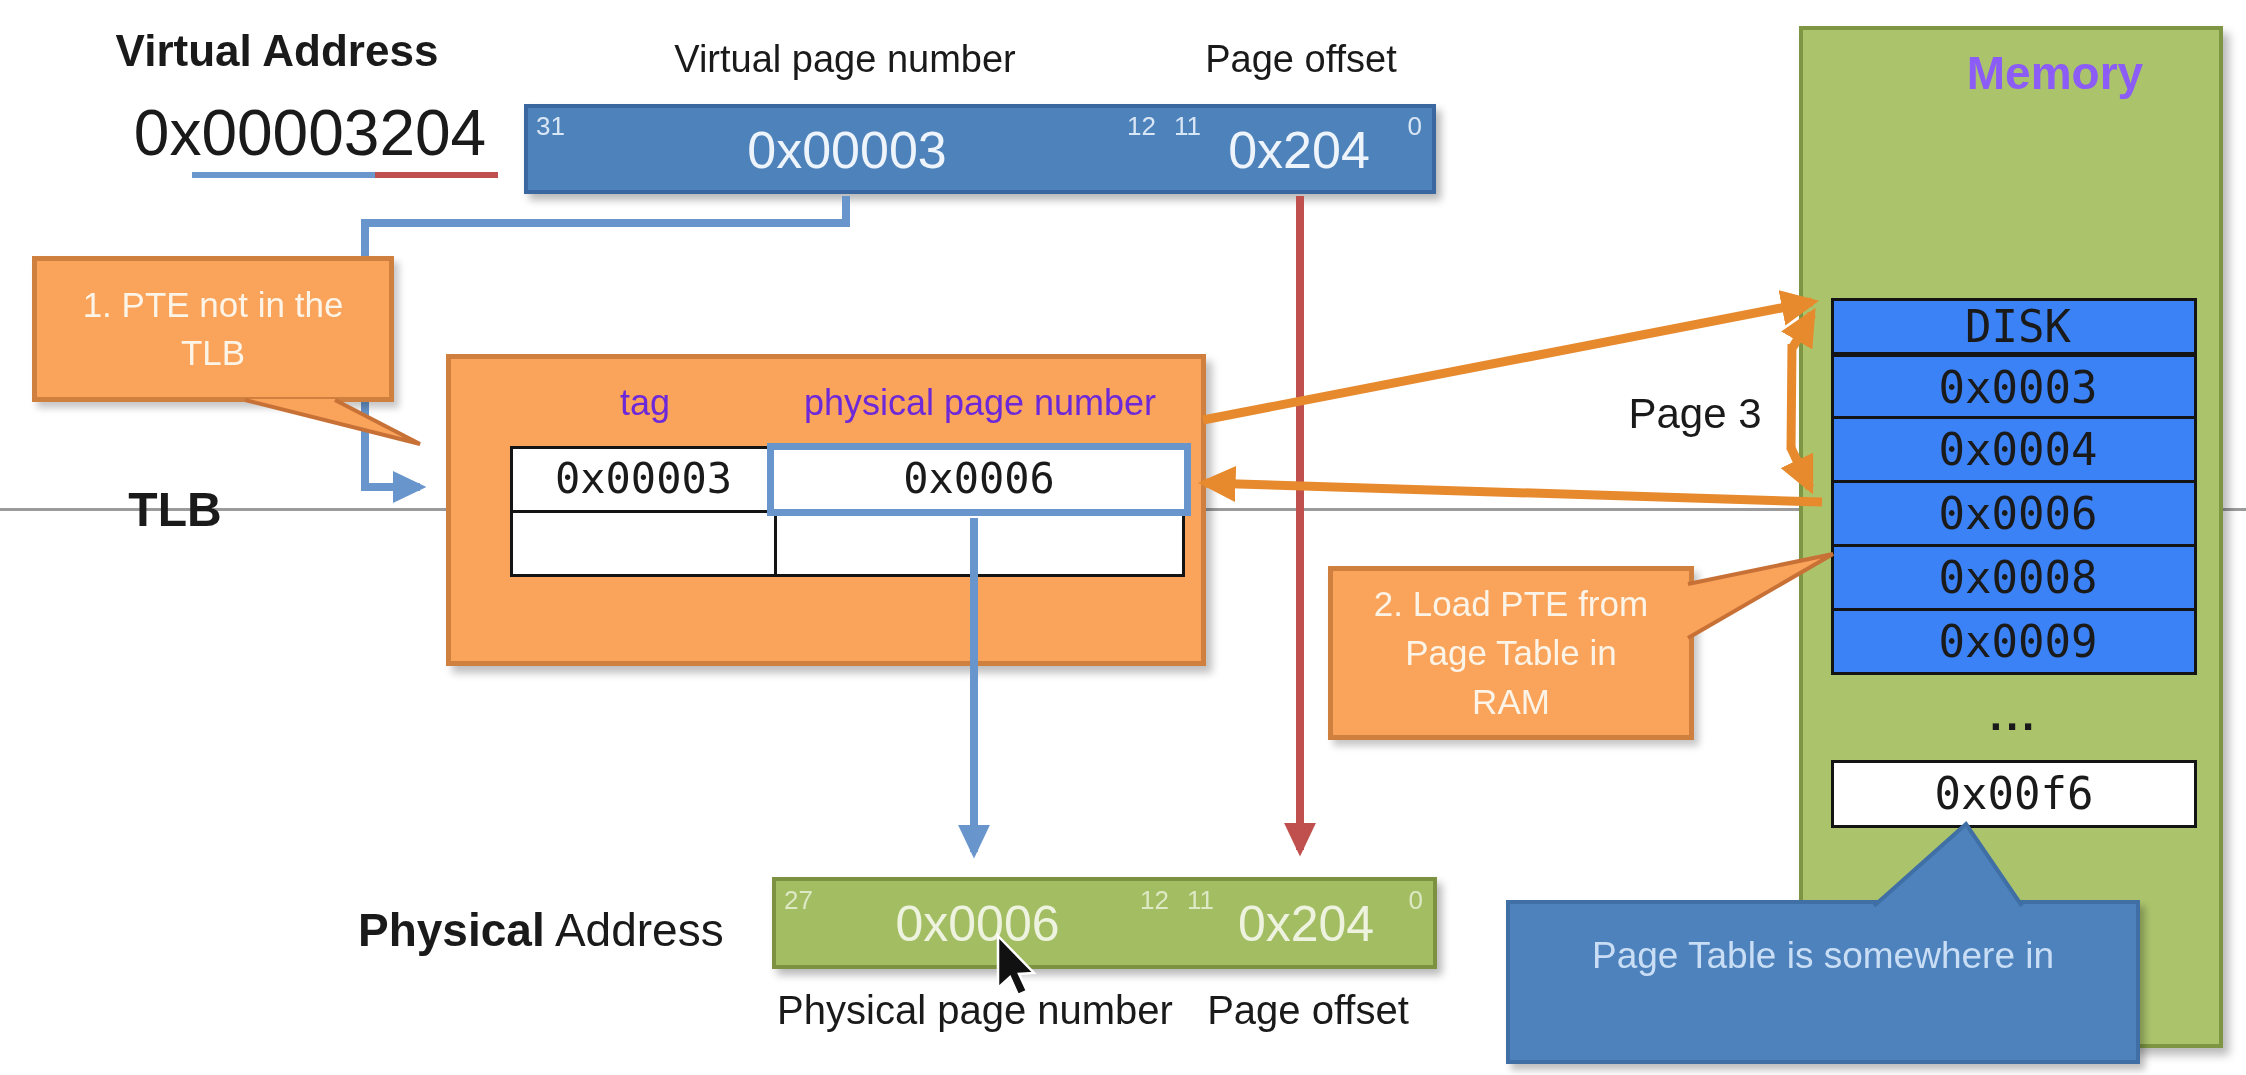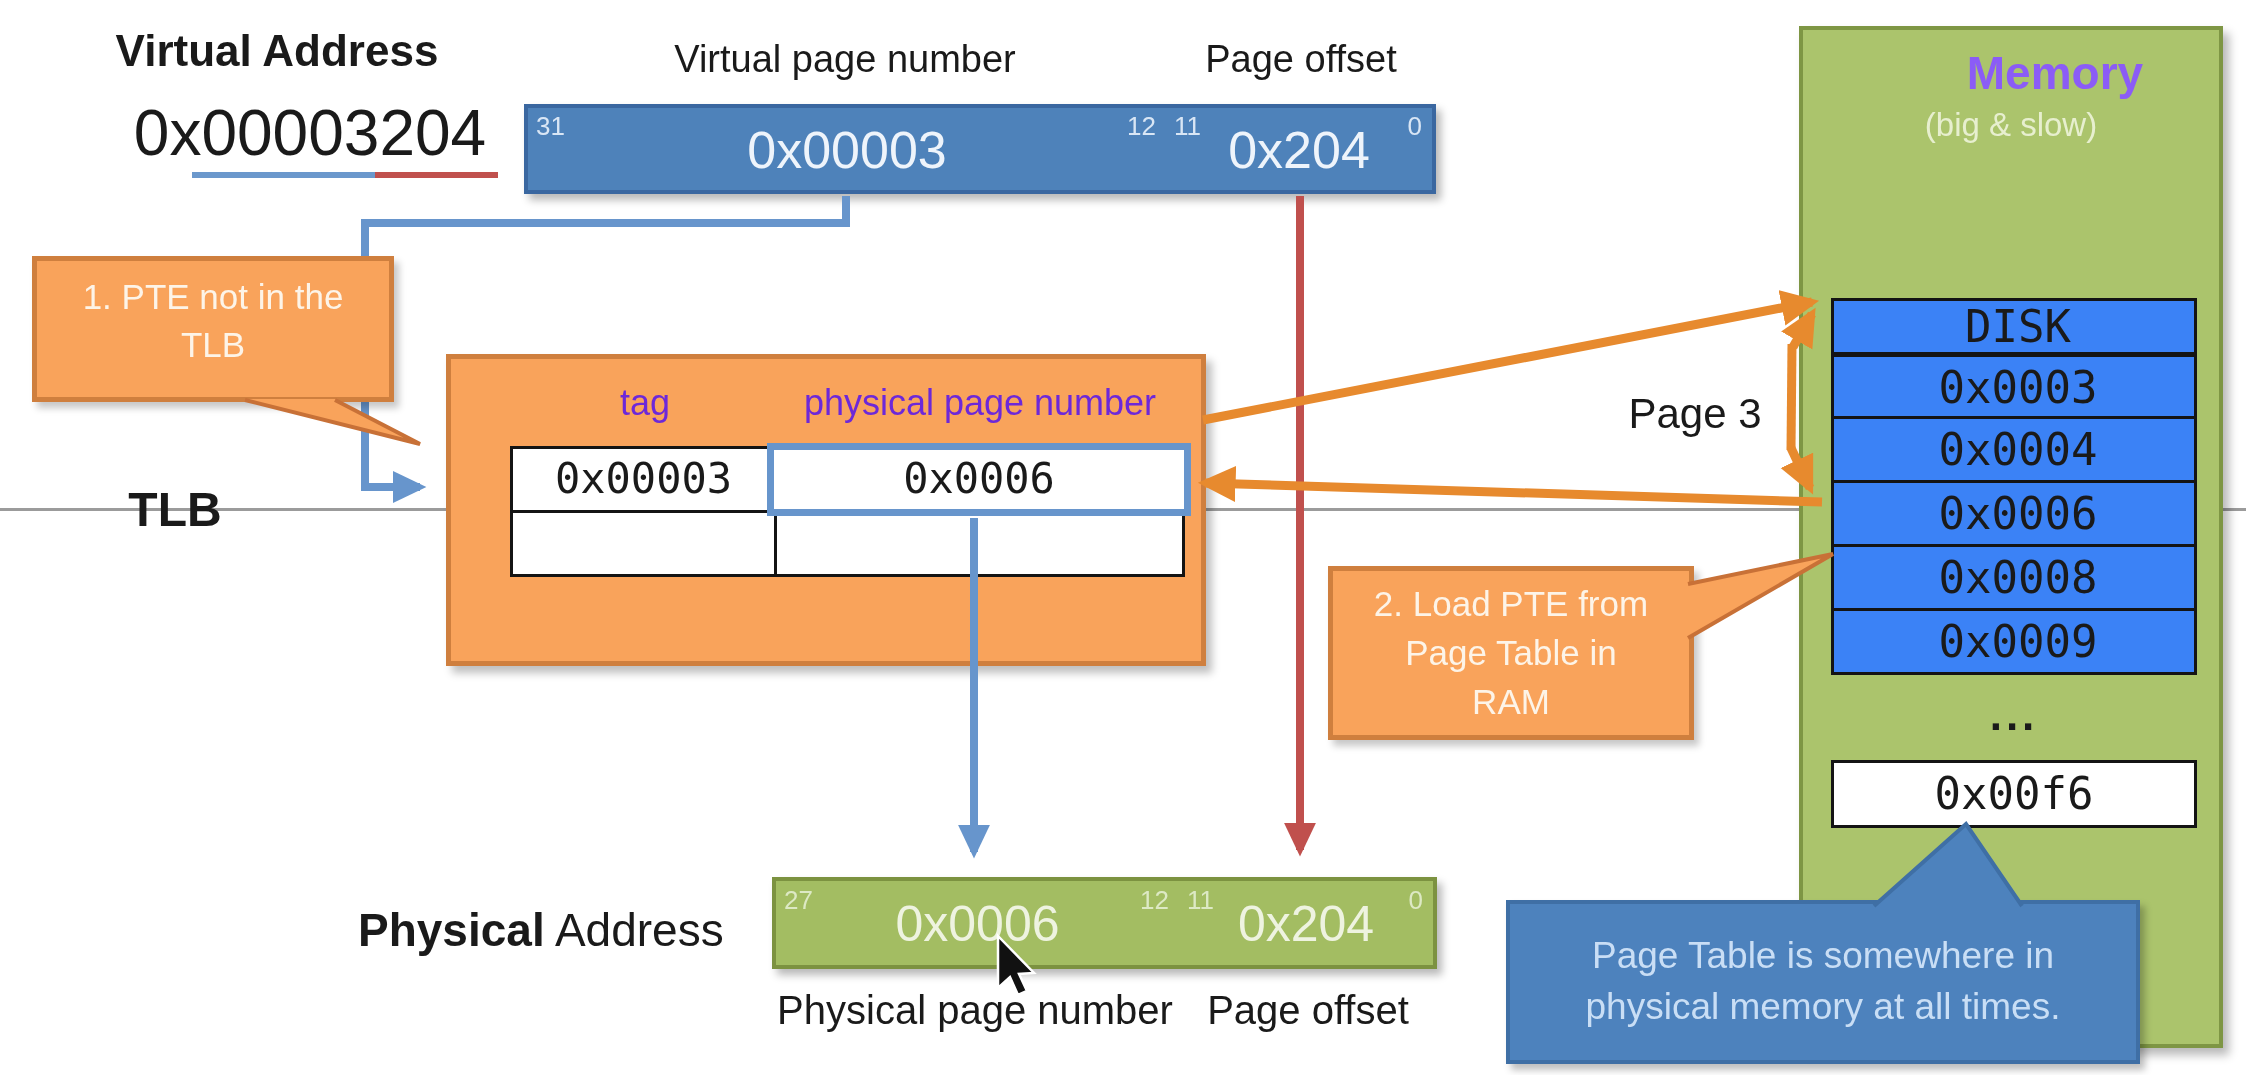--- a/index.html
+++ b/index.html
@@ -54,21 +54,21 @@
   #mem-row-3{top:480px;height:67px;line-height:61px;}
   #mem-row-4{top:544px;height:67px;line-height:61px;}
   #mem-row-5{top:608px;height:67px;line-height:61px;}
   #mem-ellipsis{left:1831px;top:690px;width:366px;font-size:44px;font-weight:bold;letter-spacing:4px;z-index:3;}
   #mem-row-last{left:1831px;top:760px;width:366px;height:68px;background:#fff;border:3px solid #141414;
                 box-sizing:border-box;z-index:3;font-size:44px;line-height:62px;}
   #page3-label{left:1560px;top:390px;width:270px;font-size:42px;z-index:2;}
   
   .callout-orange{background:#f9a35b;border:5px solid #cf7f3e;box-sizing:border-box;color:#fdf4e8;
                   box-shadow:5px 6px 7px rgba(0,0,0,.22);z-index:5;}
-  #callout1{left:32px;top:256px;width:362px;height:146px;font-size:35px;line-height:48px;padding-top:12px;}
+  #callout1{left:32px;top:256px;width:362px;height:146px;font-size:35px;line-height:48px;padding-top:20px;}
   #callout2{left:1328px;top:566px;width:366px;height:174px;font-size:35px;line-height:49px;padding-top:8px;}
   #callout-note{left:1506px;top:900px;width:634px;height:164px;background:#4d82bd;border:4px solid #3f6fa5;
                 box-sizing:border-box;color:#c9def5;font-size:37px;line-height:51px;padding-top:26px;
                 box-shadow:5px 6px 7px rgba(0,0,0,.25);z-index:5;}
   
   #pa-heading{left:358px;top:903px;width:400px;font-size:46px;z-index:2;}
   #pa-heading b{font-weight:bold;margin-top:28px;}
   .greenbox{background:#a3bd62;border:4px solid #7c9240;box-sizing:border-box;z-index:2;}
   #pbox-shadow{left:772px;top:877px;width:665px;height:92px;box-shadow:5px 6px 8px rgba(0,0,0,.28);z-index:1;}
   #pbox-ppn{left:772px;top:877px;width:411px;height:92px;}
@@ -112,21 +112,20 @@
   <div class="abs ctr tlb-hdr" id="tlb-hdr-tag">tag</div>
   <div class="abs ctr tlb-hdr" id="tlb-hdr-ppn">physical page number</div>
   <div class="abs ctr cell mono" id="cell-r1c1">0x00003</div>
   <div class="abs ctr cell" id="cell-r1c2"></div>
   <div class="abs ctr cell mono" id="cell-r2c1"></div>
   <div class="abs ctr cell mono" id="cell-r2c2"></div>
   <div class="abs ctr mono" id="tlb-highlight">0x0006</div>
 
   <div class="abs" id="mem-box"></div>
   <div class="abs ctr" id="mem-title">Memory</div>
-  <div class="abs ctr" id="mem-subtitle">(big &amp; slow)</div>
   <div class="abs ctr memrow mono" id="mem-row-0">DISK</div>
   <div class="abs ctr memrow mono" id="mem-row-1">0x0003</div>
   <div class="abs ctr memrow mono" id="mem-row-2">0x0004</div>
   <div class="abs ctr memrow mono" id="mem-row-3">0x0006</div>
   <div class="abs ctr memrow mono" id="mem-row-4">0x0008</div>
   <div class="abs ctr memrow mono" id="mem-row-5">0x0009</div>
   <div class="abs ctr" id="mem-ellipsis">...</div>
   <div class="abs ctr mono" id="mem-row-last">0x00f6</div>
   <div class="abs ctr" id="page3-label">Page 3</div>
 
@@ -148,21 +147,20 @@
     <div>1. PTE not in the</div>
     <div>TLB</div>
   </div>
   <div class="abs ctr callout-orange" id="callout2">
     <div>2. Load PTE from</div>
     <div>Page Table in</div>
     <div>RAM</div>
   </div>
   <div class="abs ctr" id="callout-note">
     <div>Page Table is somewhere in</div>
-    <div>physical memory at all times.</div>
   </div>
 
   <div class="abs" id="pa-heading">
     <b>Physical</b><span> Address</span>
   </div>
   <div class="abs" id="pbox-shadow"></div>
   <div class="abs ctr greenbox" id="pbox-ppn">
     <span class="pbit bitL">27</span>
     <span class="pbit bitR">12</span>
     <div class="pboxval">0x0006</div>

